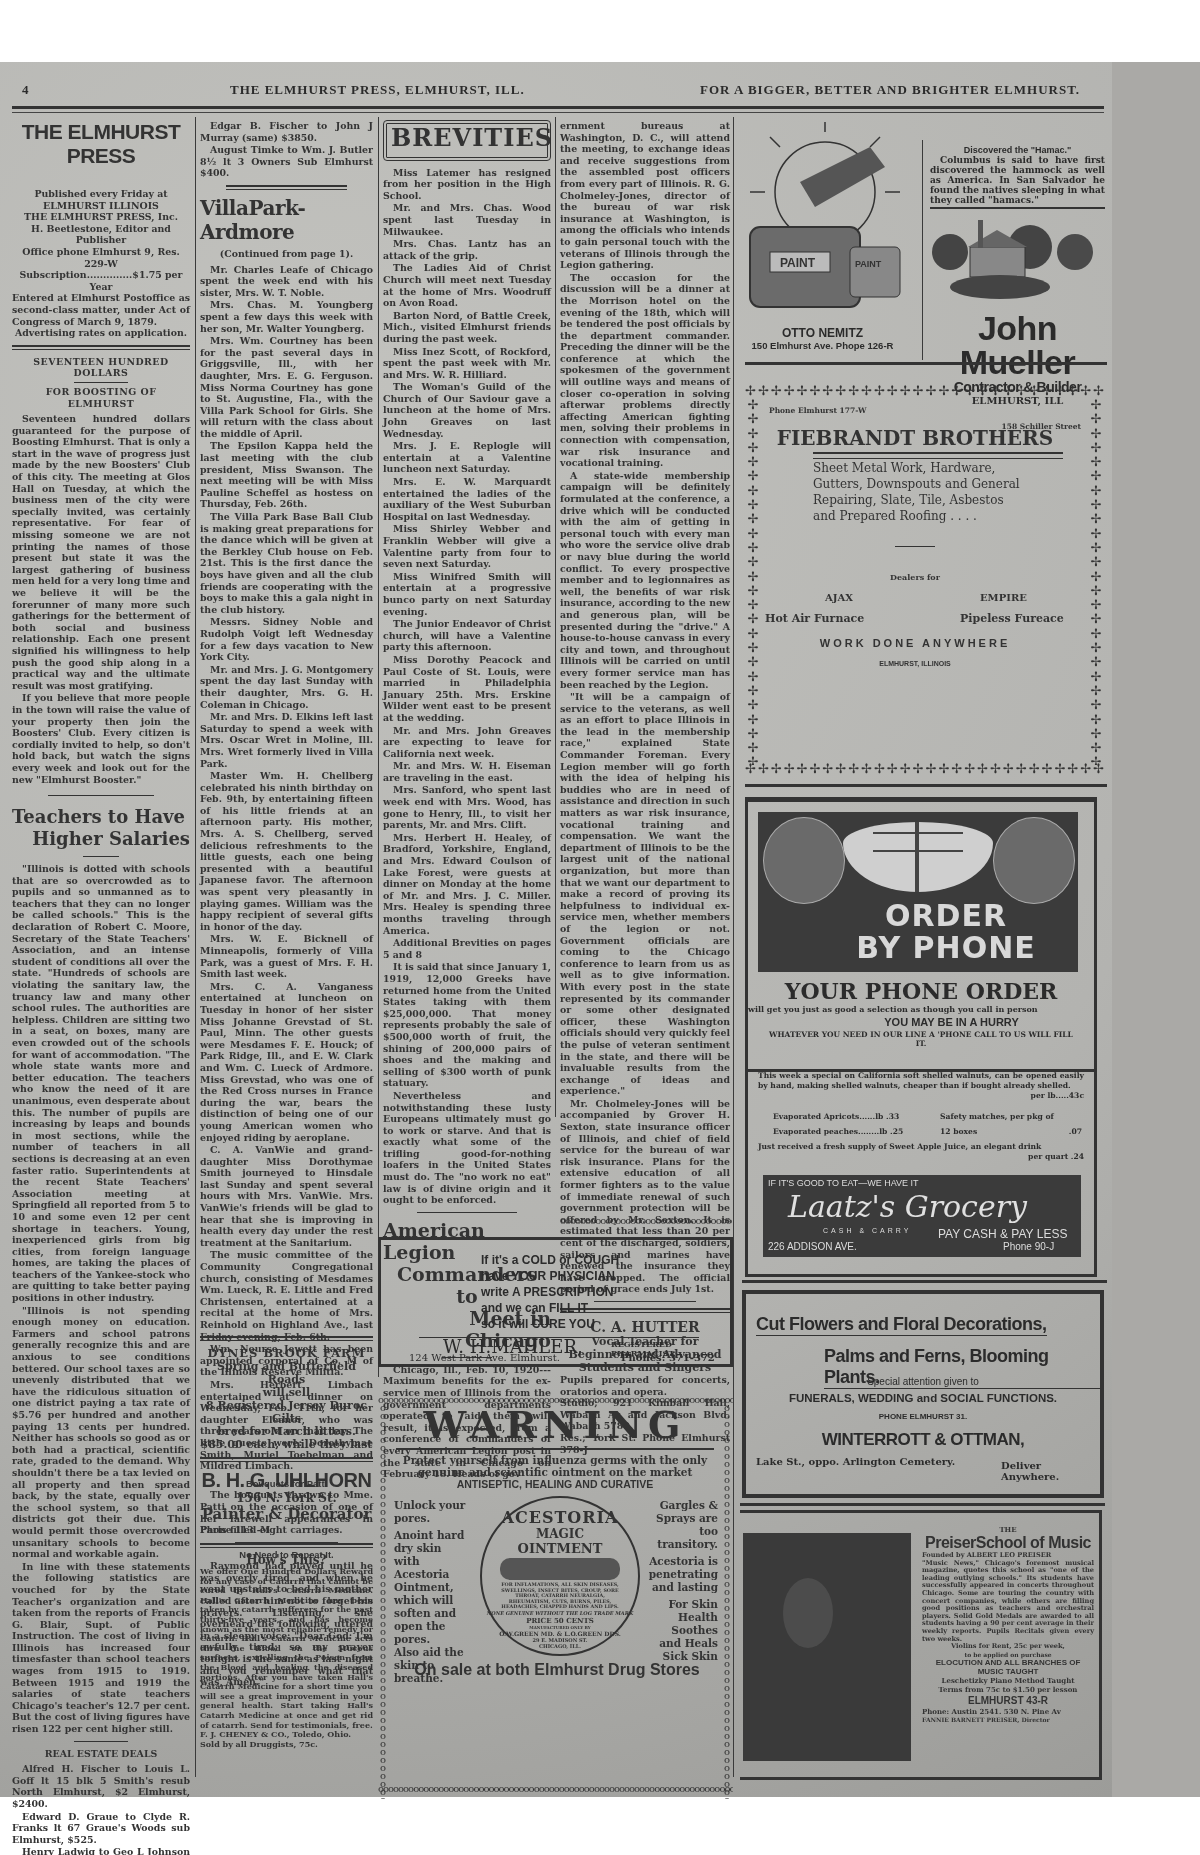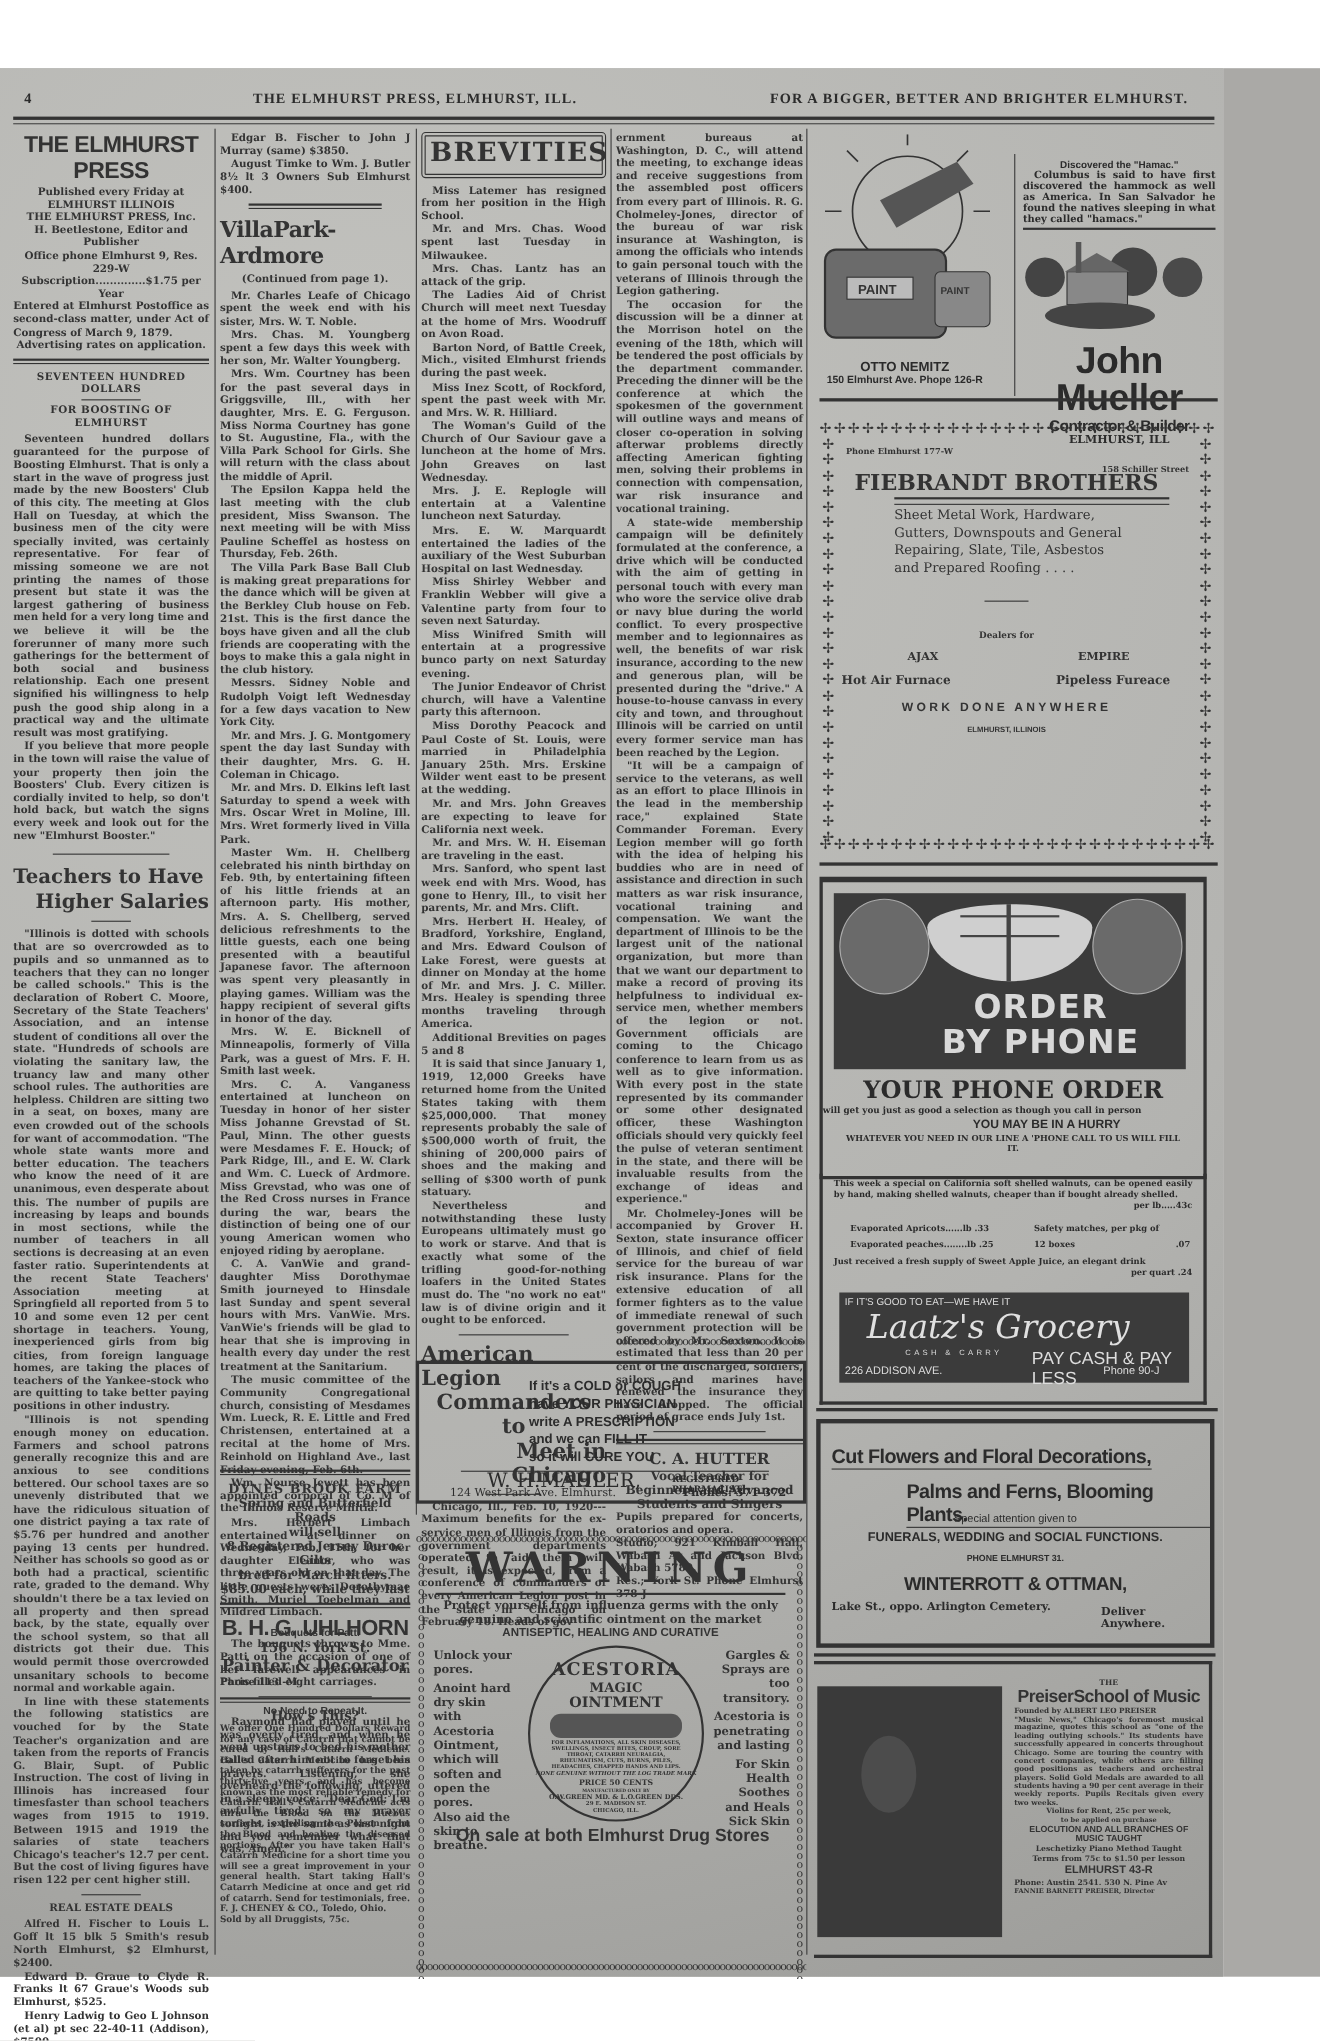--- a/index.html
+++ b/index.html
@@ -40,21 +40,21 @@
   <div class="rule"></div>
   <div class="rule2"></div>
 
   <div class="colsep" style="left:195px;top:55px;height:1660px;"></div>
   <div class="colsep" style="left:378px;top:55px;height:1260px;"></div>
   <div class="colsep" style="left:555px;top:55px;height:1000px;"></div>
   <div class="colsep" style="left:733px;top:55px;height:1660px;"></div>
 
   <div class="col" style="left:12px;top:58px;width:178px;">
     <div class="h-cond center" style="font-size:21px;line-height:24px;color:#333;">THE ELMHURST PRESS</div>
-    <div class="center" style="margin-top:1px;">
+    <div class="center" style="margin-top:20px;">
       <div>Published every Friday at</div>
       <div>ELMHURST ILLINOIS</div>
       <div>THE ELMHURST PRESS, Inc.</div>
       <div>H. Beetlestone, Editor and Publisher</div>
       <div>Office phone Elmhurst 9, Res. 229-W</div>
       <div>Subscription..............$1.75 per Year</div>
       <div style="text-align:justify;">Entered at Elmhurst Postoffice as second-class matter, under Act of Congress of March 9, 1879.</div>
       <div>Advertising rates on application.</div>
     </div>
     <div class="hr-dbl"></div>
@@ -328,21 +328,21 @@
       <div><span>12 boxes</span><span style="float:right;">.07</span></div>
     </div>
     <div class="abs" style="left:10px;top:75px;width:326px;font-size:7.6px;line-height:10px;font-weight:bold;">
       <div>Just received a fresh supply of Sweet Apple Juice, an elegant drink</div>
       <div style="text-align:right;">per quart  .24</div>
     </div>
     <div class="abs darkbox" style="left:15px;top:108px;width:318px;height:82px;">
       <div class="abs" style="left:5px;top:3px;font-size:9px;font-family:'Liberation Sans',sans-serif;">IF IT'S GOOD TO EAT—WE HAVE IT</div>
       <div class="abs" style="left:25px;top:14px;font-size:30px;font-style:italic;font-family:'DejaVu Serif',serif;color:#e0e0e0;">Laatz's Grocery</div>
       <div class="abs" style="left:60px;top:52px;font-size:7px;letter-spacing:3px;font-family:'Liberation Sans',sans-serif;">CASH &amp; CARRY</div>
-      <div class="abs" style="left:175px;top:52px;font-size:16px;font-family:'Liberation Sans',sans-serif;">PAY CASH &amp; PAY LESS</div>
+      <div class="abs" style="left:175px;top:52px;font-size:12px;font-family:'Liberation Sans',sans-serif;">PAY CASH &amp; PAY LESS</div>
       <div class="abs" style="left:5px;top:66px;font-size:10px;font-family:'Liberation Sans',sans-serif;">226 ADDISON AVE.</div>
       <div class="abs" style="left:240px;top:66px;font-size:10px;font-family:'Liberation Sans',sans-serif;">Phone 90-J</div>
     </div>
   </div>
 
   <div class="abs" style="left:742px;top:1218px;width:365px;height:3px;background:#333;"></div>
   <div class="box" style="left:742px;top:1228px;width:362px;height:208px;border-width:4px;">
     <div class="abs h-cond" style="left:10px;top:20px;font-size:18px;border-bottom:1px solid #333;">Cut Flowers and Floral Decorations,</div>
     <div class="abs h-cond" style="left:78px;top:52px;font-size:18px;border-bottom:1px solid #333;">Palms and Ferns, Blooming Plants.</div>
     <div class="abs" style="left:0;top:82px;width:354px;text-align:center;font-size:10px;font-family:'Liberation Sans',sans-serif;">Special attention given to</div>

